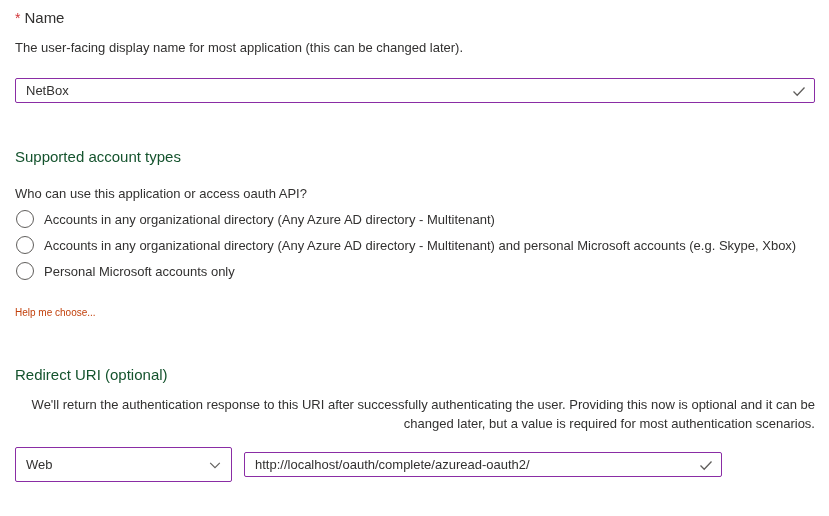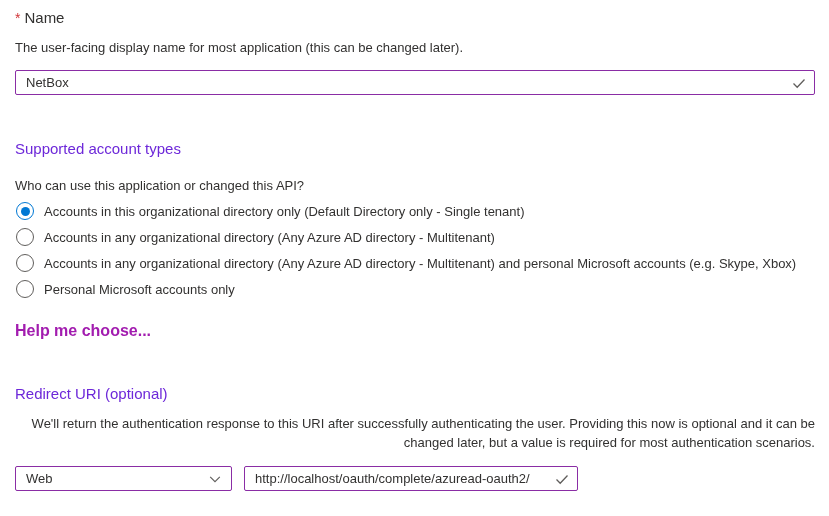--- a/index.html
+++ b/index.html
@@ -10,75 +10,75 @@
     color: #323130;
   }
   .form-container { padding: 10px 14px 0 15px; }
 
   
   .field-label-row { font-size: 15px; line-height: 16px; color: #323130; }
   .required-asterisk { color: #d13438; margin-right: 4px; font-size: 14px; }
   .field-description {
     margin-top: 13px; font-size: 13px; line-height: 17px; color: #323130;
   }
-  .input-wrapper { position: relative; margin-top: 14px; width: 800px; }
+  .input-wrapper { position: relative; margin-top: 22px; width: 800px; }
   .text-input {
     width: 100%; height: 25px;
     border: 1.5px solid #8a2da5; border-radius: 2px;
     font-family: "Liberation Sans", sans-serif;
     font-size: 13px; color: #323130;
     padding: 0 28px 0 10px; outline: none; background: #fff;
   }
   .input-check {
     position: absolute; right: 8px; top: 50%; transform: translateY(-50%);
     width: 16px; height: 16px; pointer-events: none;
   }
 
   
-  .section-title { margin-top: 43px; font-size: 15px; line-height: 21px; color: #6d28d9; }
+  .section-title { margin-top: 43px; font-size: 15px; line-height: 21px; color: #14532d; }
   .section-question { margin-top: 18px; font-size: 13px; line-height: 17px; color: #323130; }
   .radio-group { margin-top: 4px; }
   .radio-option {
     display: flex; align-items: center; height: 26px; cursor: pointer; padding-left: 1px;
   }
   .radio {
     width: 18px; height: 18px; border-radius: 50%;
     border: 1px solid #605e5c; background: #fff;
     display: inline-flex; align-items: center; justify-content: center;
     flex: 0 0 18px;
   }
   .radio.selected { border: 1px solid #0078d4; }
   .radio.selected::after {
     content: ""; width: 9px; height: 9px; border-radius: 50%; background: #0078d4;
   }
   .radio-label { margin-left: 10px; font-size: 13px; line-height: 17px; color: #323130; }
   .help-link {
     display: inline-block; margin-top: 20px;
-    font-size: 16px; line-height: 17px; color: #a21caf;
-    text-decoration: none; cursor: pointer; font-weight: bold;
+    font-size: 10px; line-height: 17px; color: #c2410c;
+    text-decoration: none; cursor: pointer;
   }
 
   
   .redirect-title { }
   .redirect-description {
     margin-top: 10px; font-size: 13px; line-height: 19px;
     color: #323130; max-width: 802px; text-align: right;
   }
   .redirect-controls { margin-top: 14px; display: flex; align-items: center; }
   .platform-select {
-    position: relative; width: 217px; height: 25px;
+    position: relative; width: 217px; height: 35px;
     border: 1.5px solid #8a2da5; border-radius: 2px; background: #fff;
     display: flex; align-items: center; padding: 0 30px 0 10px;
     font-size: 13px; color: #323130; cursor: pointer;
   }
   .select-chevron {
     position: absolute; right: 9px; top: 50%; transform: translateY(-50%);
     width: 14px; height: 14px; pointer-events: none;
   }
-  .uri-input-wrapper { position: relative; width: 334px; margin-left: 12px; }
+  .uri-input-wrapper { position: relative; width: 478px; margin-left: 12px; }
   .uri-input-wrapper .text-input { padding-right: 30px; }
 </style>
 </head>
 <body>
 
 <div class="form-container">
 
   
   <div class="field-label-row">
     <span class="required-asterisk">*</span><span>Name</span>
@@ -86,27 +86,23 @@
   <div class="field-description">The user-facing display name for most application (this can be changed later).</div>
   <div class="input-wrapper">
     <input type="text" class="text-input" value="NetBox" style="">
     <svg class="input-check" viewBox="0 0 16 16">
       <path d="M2.5 8.5 L6.2 12.2 L13.5 4.5" fill="none" stroke="#605e5c" stroke-width="1.3"></path>
     </svg>
   </div>
 
   
   <div class="section-title">Supported account types</div>
-  <div class="section-question">Who can use this application or changed this API?</div>
+  <div class="section-question">Who can use this application or access oauth API?</div>
 
   <div class="radio-group">
-    <div class="radio-option">
-      <span class="radio selected"></span>
-      <span class="radio-label">Accounts in this organizational directory only (Default Directory only - Single tenant)</span>
-    </div>
     <div class="radio-option">
       <span class="radio"></span>
       <span class="radio-label">Accounts in any organizational directory (Any Azure AD directory - Multitenant)</span>
     </div>
     <div class="radio-option">
       <span class="radio"></span>
       <span class="radio-label">Accounts in any organizational directory (Any Azure AD directory - Multitenant) and personal Microsoft accounts (e.g. Skype, Xbox)</span>
     </div>
     <div class="radio-option">
       <span class="radio"></span>

